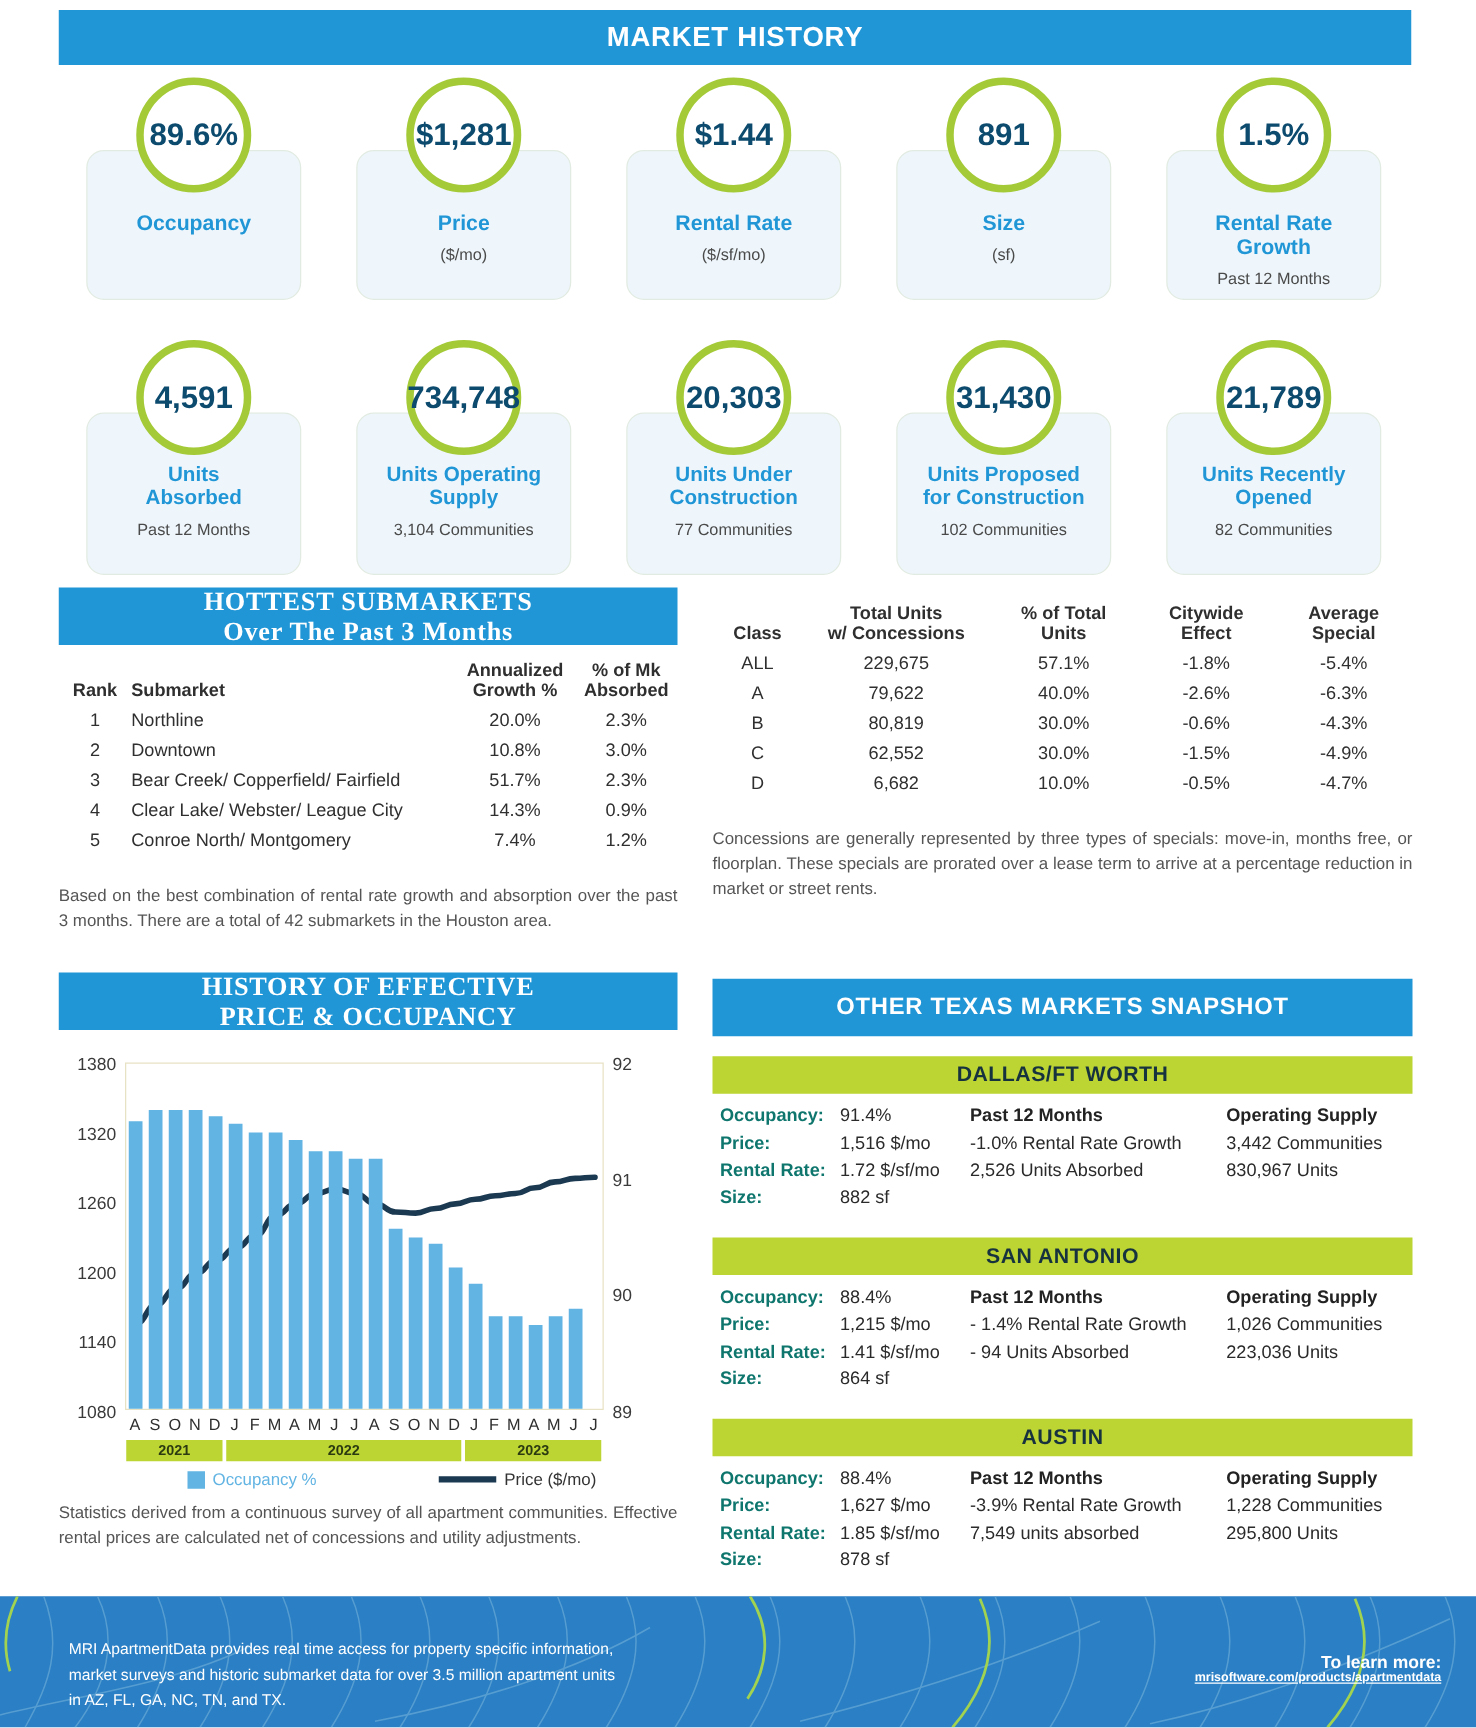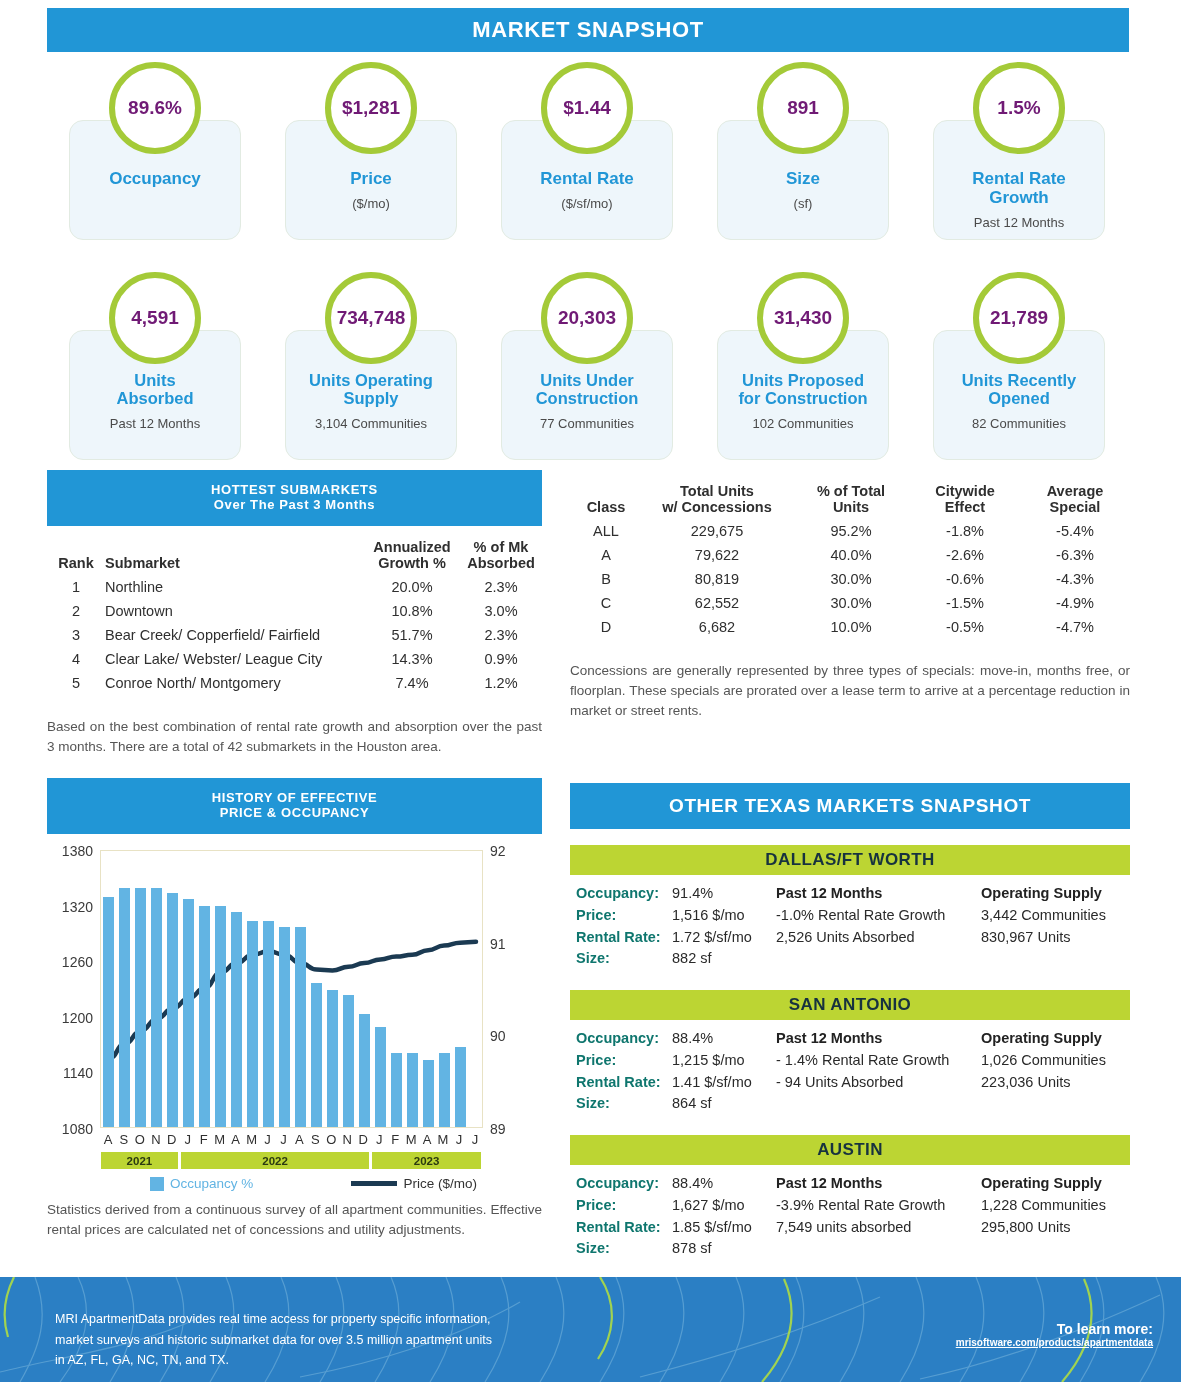--- a/index.html
+++ b/index.html
@@ -48,36 +48,36 @@
   }
   .kpi-row.row2 .kpi-card { height: 130px; padding-top: 40px; }
   .kpi-circle {
     position: absolute; left: 50%; transform: translateX(-50%);
     top: 0; width: 92px; height: 92px;
     border-radius: 50%;
     border: 6px solid #a4ca38;
     background: #ffffff;
     display: flex; align-items: center; justify-content: center;
     z-index: 3;
-    color: #701a75; font-weight: bold; font-size: 19px;
+    color: #0c4a6e; font-weight: bold; font-size: 25px;
   }
   .kpi-label {
     color: #2196d6; font-weight: bold; font-size: 17px;
     text-align: center; line-height: 1.12; z-index: 2;
   }
   .kpi-sub {
     margin-top: 8px; font-size: 13px; color: #4a4a4a; text-align: center;
   }
   .kpi-row.row2 .kpi-label { font-size: 16.5px; }
 
   
   .panel-left  { position: absolute; left: 47px;  width: 495px; }
   .panel-right { position: absolute; left: 570px; width: 560px; }
 
-  .banner-sub { height: 56px; font-size: 13px; line-height: 1.15; flex-direction: column; }
+  .banner-sub { height: 46px; font-size: 21px; line-height: 1.15; flex-direction: column; font-family: Liberation Serif, serif; }
   .banner-one { height: 46px; font-size: 19px; }
 
   table { width: 100%; border-collapse: collapse; }
   th, td { font-size: 14.5px; color: #2f2f2f; padding: 2px 0; }
   th { font-weight: bold; vertical-align: bottom; line-height: 1.1; padding-bottom: 3px; }
   td { line-height: 1.38; }
   .t-left { text-align: left; }
   .t-ctr  { text-align: center; }
 
   .note {
@@ -143,21 +143,21 @@
     position: absolute; right: 28px; top: 44px; text-align: right; color: #fff;
   }
   .footer-cta .l1 { font-size: 14px; font-weight: bold; }
   .footer-cta .l2 { font-size: 10px; font-weight: bold; text-decoration: underline; }
 </style>
 </head>
 <body>
 
 <div class="page">
 
-  <div class="banner banner-main">MARKET SNAPSHOT</div>
+  <div class="banner banner-main">MARKET HISTORY</div>
 
   <div class="kpi-row row1" id="kpi-row-1">
       <div class="kpi">
         <div class="kpi-card">
           <div class="kpi-label">Occupancy</div>
         </div>
         <div class="kpi-circle">89.6%</div>
       </div>
       <div class="kpi">
         <div class="kpi-card">
@@ -285,21 +285,21 @@
           <th class="t-ctr" style="width:150px;">Total Units<br>w/ Concessions</th>
           <th class="t-ctr" style="width:118px;">% of Total<br>Units</th>
           <th class="t-ctr" style="width:110px;">Citywide<br>Effect</th>
           <th class="t-ctr">Average<br>Special</th>
         </tr>
       </thead>
       <tbody id="concessions-body">
           <tr>
             <td class="t-ctr">ALL</td>
             <td class="t-ctr">229,675</td>
-            <td class="t-ctr">95.2%</td>
+            <td class="t-ctr">57.1%</td>
             <td class="t-ctr">-1.8%</td>
             <td class="t-ctr">-5.4%</td>
           </tr>
           <tr>
             <td class="t-ctr">A</td>
             <td class="t-ctr">79,622</td>
             <td class="t-ctr">40.0%</td>
             <td class="t-ctr">-2.6%</td>
             <td class="t-ctr">-6.3%</td>
           </tr>

